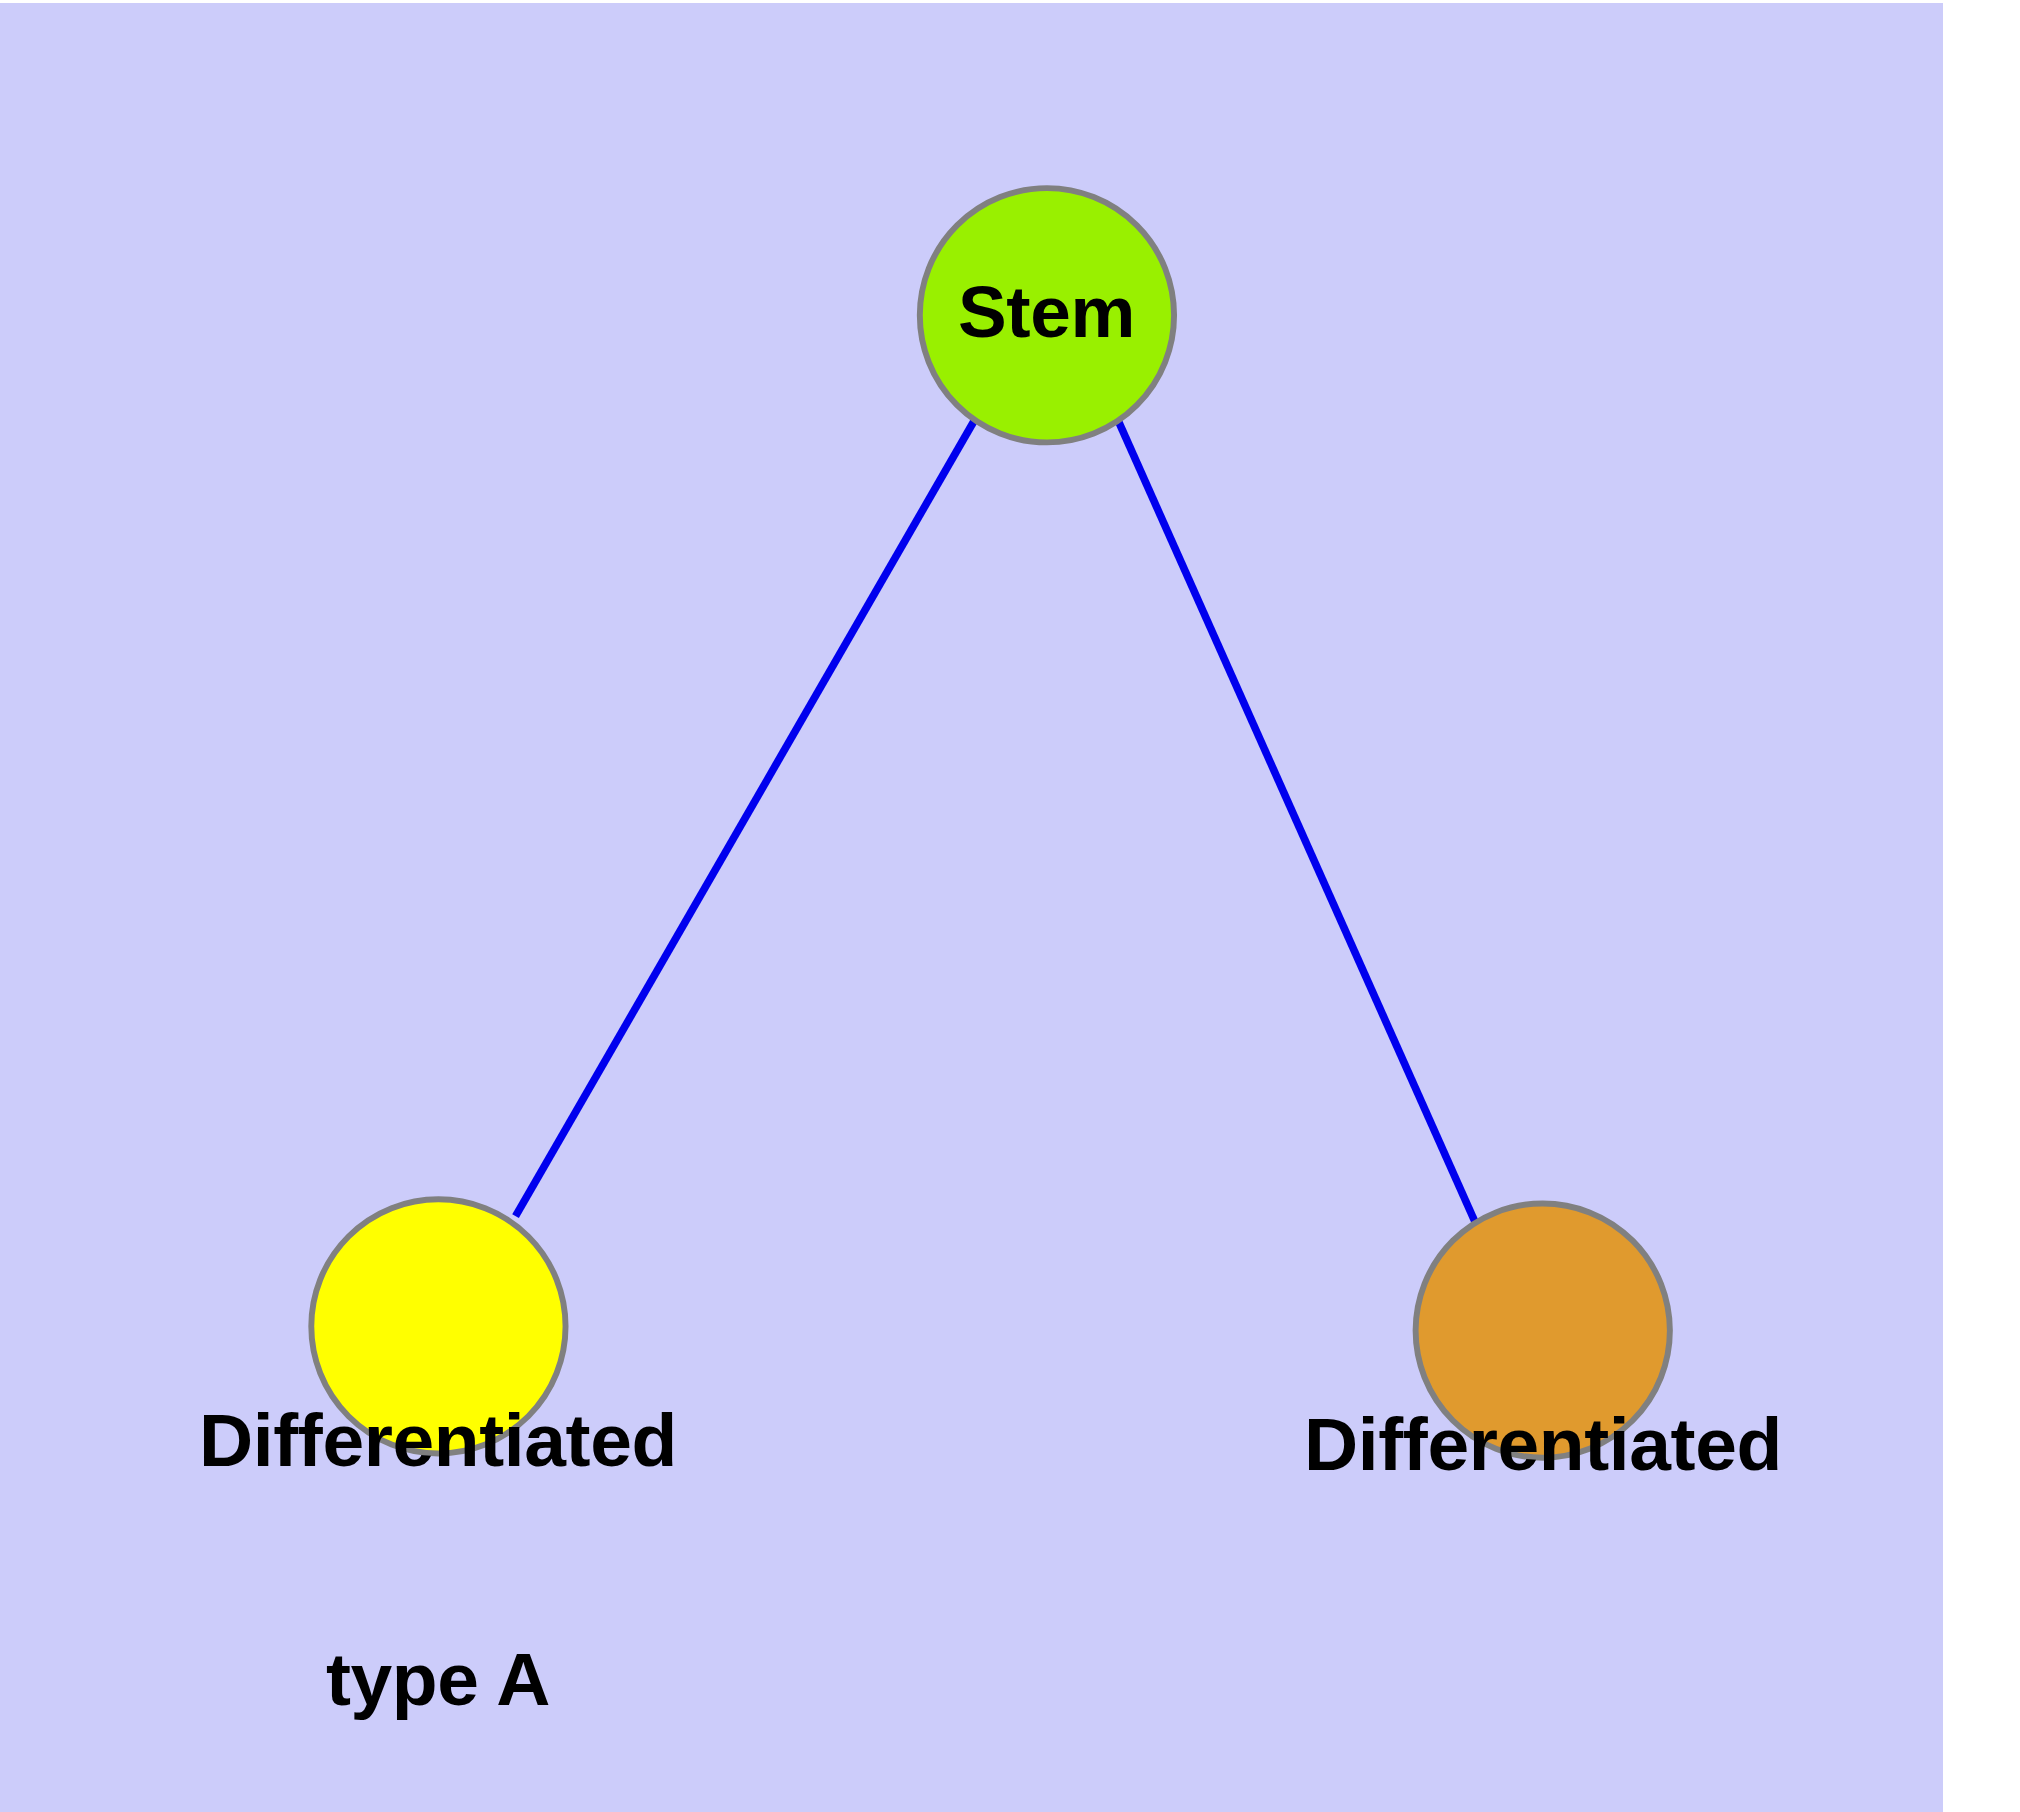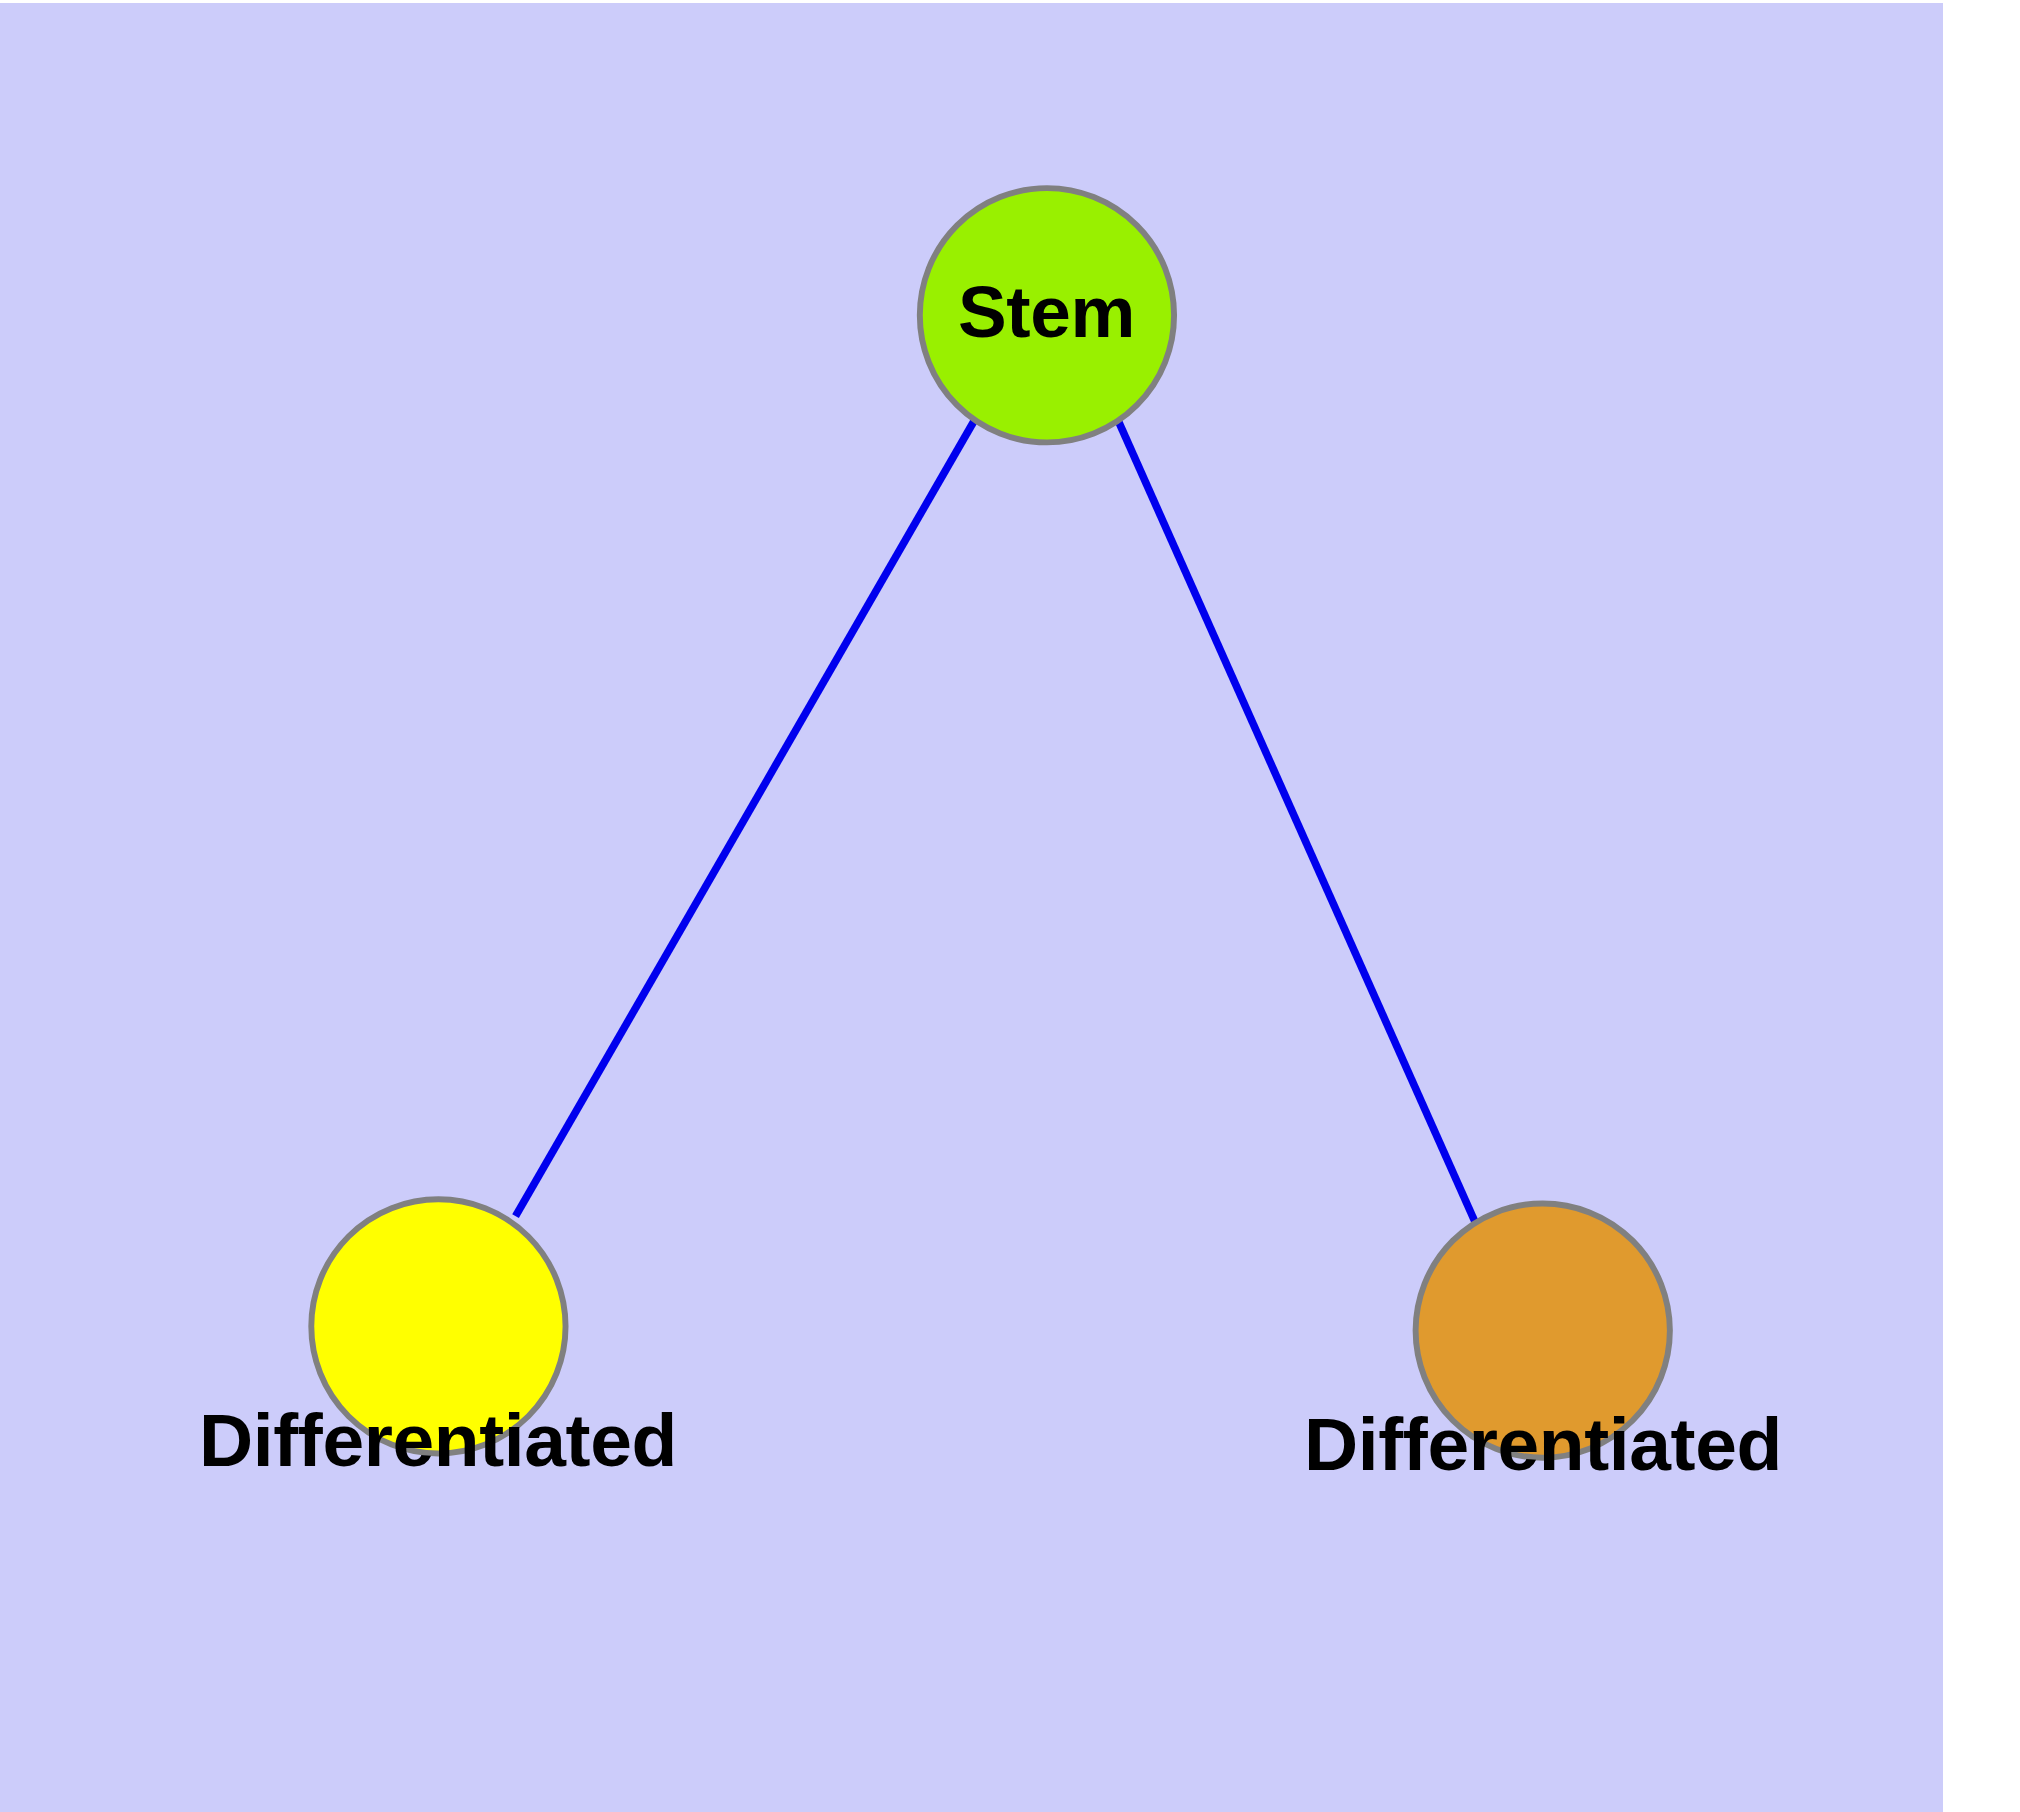--- a/index.html
+++ b/index.html
@@ -78,20 +78,21 @@
       <circle class="node" id="node0" stroke="#808080" stroke-width="7" cx="1235" cy="372" r="150" fill="#99f000"></circle>
       <circle class="node" id="node1" stroke="#808080" stroke-width="7" cx="517" cy="1565" r="150" fill="#ffff00"></circle>
       <circle class="node" id="node2" stroke="#808080" stroke-width="7" cx="1820" cy="1570" r="150" fill="#e09a2e"></circle>
     </g>
   </svg>
 
   <div class="node-label label-stem">Stem</div>
 
   <div class="node-label label-a">
     <div>Differentiated</div>
+    <div>type A</div>
   </div>
 
   <div class="node-label label-b">
     <div>Differentiated</div>
   </div>
 
 </div>
 
 
 </body></html>

